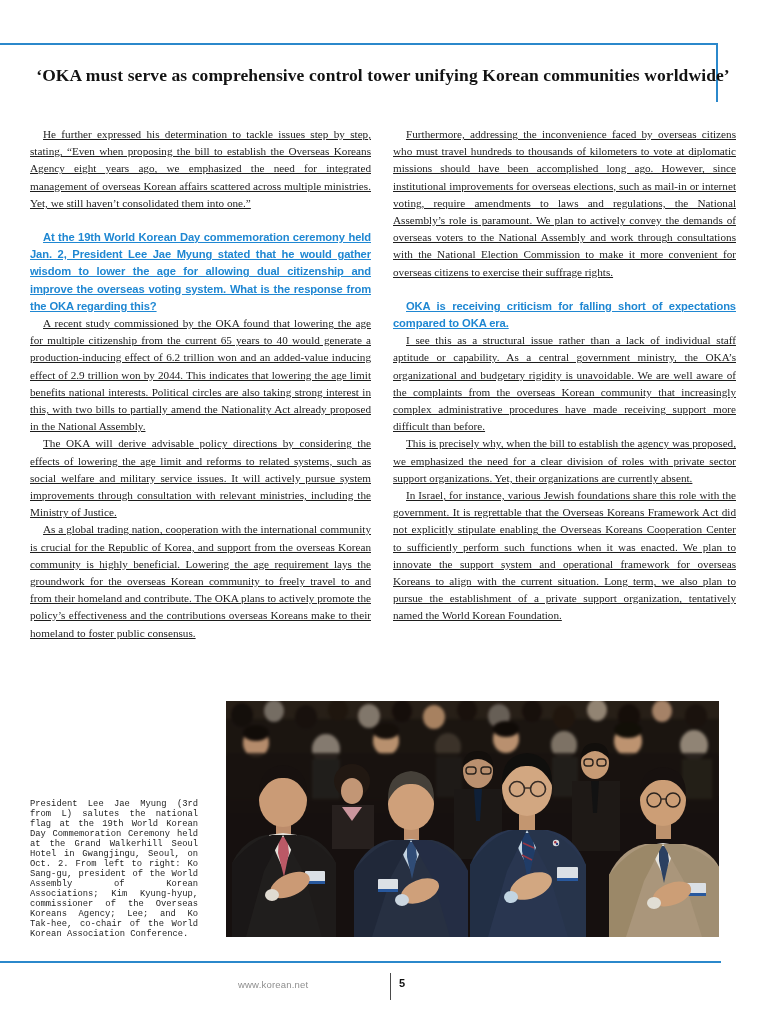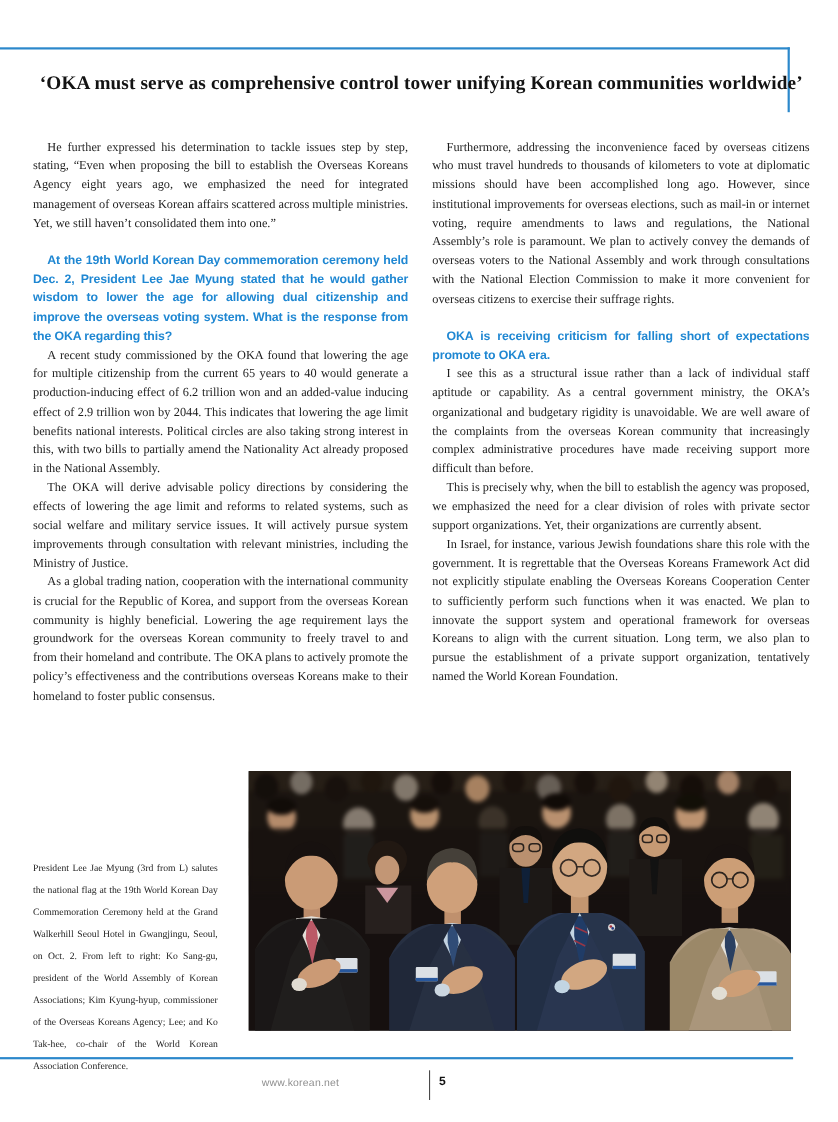--- a/index.html
+++ b/index.html
@@ -17,34 +17,34 @@
     text-align:center;font-weight:bold;font-size:17.5px;line-height:21.5px;
     color:#131313;letter-spacing:0.1px;
   }
   .columns{
     position:absolute;left:30px;top:126px;width:706px;
     display:flex;gap:22px;
   }
   .col{ text-align:justify;font-size:11.2px;line-height:17.2px;color:#1d1d1d; }
   .col-left{width:341px;}
   .col-right{width:343px;}
-  .col p{margin:0;text-indent:13px;}
+  .col p{margin:0;text-indent:13px;text-decoration:underline;}
   .col p.question{
     font-family:"Liberation Sans", sans-serif;font-weight:bold;
     color:#1f87d2;margin-top:17px;font-size:11.2px;line-height:17.2px;
     letter-spacing:-0.1px;
   }
   .photo{
     position:absolute;left:226px;top:701px;width:493px;height:236px;
     background:#171210;overflow:hidden;
   }
   .photo svg{display:block;}
   .caption{
-    position:absolute;left:30px;top:779px;width:168px;
-    font-family:Liberation Serif, serif;font-size:8.8px;line-height:20px;
+    position:absolute;left:30px;top:799px;width:168px;
+    font-family:Liberation Mono, monospace;font-size:8.8px;line-height:10px;
     color:#232323;text-align:justify;
   }
   .footer-rule{
     position:absolute;left:0;top:961px;width:721px;height:2px;background:#2b88cb;
   }
   .footer-url{
     position:absolute;left:238px;top:979px;width:140px;text-align:left;
     font-family:"Liberation Sans", sans-serif;font-size:9.5px;color:#8f8f8f;
     letter-spacing:0.2px;
   }
@@ -60,28 +60,28 @@
 <body>
 
 <div class="page">
 
   <div class="title-frame"></div>
   <h1 class="page-title">‘OKA must serve as comprehensive control tower unifying Korean communities worldwide’</h1>
 
   <div class="columns">
     <div class="col col-left">
       <p>He further expressed his determination to tackle issues step by step, stating, “Even when proposing the bill to establish the Overseas Koreans Agency eight years ago, we emphasized the need for integrated management of overseas Korean affairs scattered across multiple ministries. Yet, we still haven’t consolidated them into one.”</p>
-      <p class="question">At the 19th World Korean Day commemoration ceremony held Dec. 2, President Lee Jae Myung stated that he would gather wisdom to lower the age for allowing dual citizenship and improve the overseas voting system. What is the response from the OKA regarding this?</p>
+      <p class="question">At the 19th World Korean Day commemoration ceremony held Jan. 2, President Lee Jae Myung stated that he would gather wisdom to lower the age for allowing dual citizenship and improve the overseas voting system. What is the response from the OKA regarding this?</p>
       <p>A recent study commissioned by the OKA found that lowering the age for multiple citizenship from the current 65 years to 40 would generate a production-inducing effect of 6.2 trillion won and an added-value inducing effect of 2.9 trillion won by 2044. This indicates that lowering the age limit benefits national interests. Political circles are also taking strong interest in this, with two bills to partially amend the Nationality Act already proposed in the National Assembly.</p>
       <p>The OKA will derive advisable policy directions by considering the effects of lowering the age limit and reforms to related systems, such as social welfare and military service issues. It will actively pursue system improvements through consultation with relevant ministries, including the Ministry of Justice.</p>
       <p>As a global trading nation, cooperation with the international community is crucial for the Republic of Korea, and support from the overseas Korean community is highly beneficial. Lowering the age requirement lays the groundwork for the overseas Korean community to freely travel to and from their homeland and contribute. The OKA plans to actively promote the policy’s effectiveness and the contributions overseas Koreans make to their homeland to foster public consensus.</p>
     </div>
     <div class="col col-right">
       <p>Furthermore, addressing the inconvenience faced by overseas citizens who must travel hundreds to thousands of kilometers to vote at diplomatic missions should have been accomplished long ago. However, since institutional improvements for overseas elections, such as mail-in or internet voting, require amendments to laws and regulations, the National Assembly’s role is paramount. We plan to actively convey the demands of overseas voters to the National Assembly and work through consultations with the National Election Commission to make it more convenient for overseas citizens to exercise their suffrage rights.</p>
-      <p class="question">OKA is receiving criticism for falling short of expectations promote to OKA era.</p>
+      <p class="question">OKA is receiving criticism for falling short of expectations compared to OKA era.</p>
       <p>I see this as a structural issue rather than a lack of individual staff aptitude or capability. As a central government ministry, the OKA’s organizational and budgetary rigidity is unavoidable. We are well aware of the complaints from the overseas Korean community that increasingly complex administrative procedures have made receiving support more difficult than before.</p>
       <p>This is precisely why, when the bill to establish the agency was proposed, we emphasized the need for a clear division of roles with private sector support organizations. Yet, their organizations are currently absent.</p>
       <p>In Israel, for instance, various Jewish foundations share this role with the government. It is regrettable that the Overseas Koreans Framework Act did not explicitly stipulate enabling the Overseas Koreans Cooperation Center to sufficiently perform such functions when it was enacted. We plan to innovate the support system and operational framework for overseas Koreans to align with the current situation. Long term, we also plan to pursue the establishment of a private support organization, tentatively named the World Korean Foundation.</p>
     </div>
   </div>
 
   <div class="photo">
     <svg width="493" height="236" viewBox="0 0 493 236" xmlns="http://www.w3.org/2000/svg">
 
       <rect x="0" y="0" width="493" height="236" fill="#181210"></rect>

